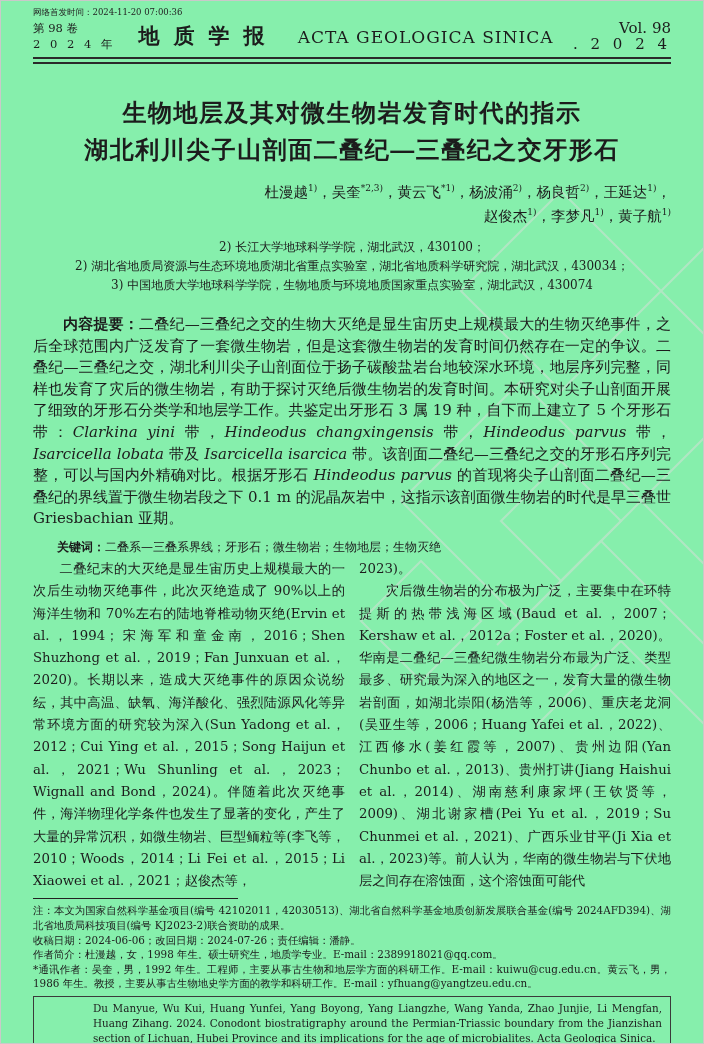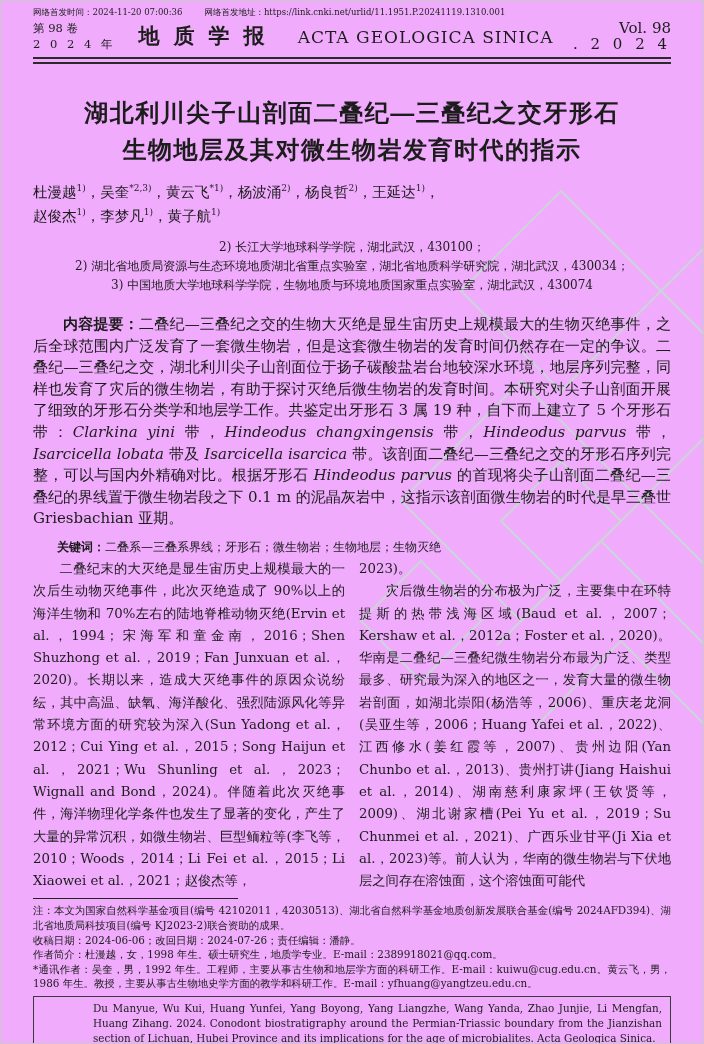--- a/index.html
+++ b/index.html
@@ -2,21 +2,21 @@
 <html><head>
 <meta charset="utf-8">
 <style>
   html,body{margin:0;padding:0;background:#ffffff;}
   .page{
     position:relative;
     width:704px;height:1044px;
     box-sizing:border-box;
     padding:6px 32px 8px 32px;
     border:1px solid #c9c9c9;
-    background:#f0abfc;
+    background:#86efac;
     font-family:"DejaVu Serif","Liberation Serif",serif;
     color:#1c1c1c;
     overflow:hidden;
   }
   .content{position:relative;z-index:1;}
   .watermark{position:absolute;inset:0;z-index:0;pointer-events:none;}
   
   .tinyline{font-size:8.5px;color:#222;display:flex;gap:22px;white-space:nowrap;}
   .jheader{display:flex;align-items:center;margin-top:1px;}
   .jh-left{width:92px;font-size:11.5px;line-height:16px;}
@@ -26,21 +26,21 @@
   .jen{font-size:17px;letter-spacing:1px;margin-left:14px;}
   .jh-right{width:104px;text-align:right;font-size:15px;line-height:16px;}
   .jh-right .sp{letter-spacing:4px;}
   .dbl-rule{margin-top:5px;border-top:2px solid #2a2a2a;border-bottom:2px solid #2a2a2a;height:3px;}
   
   .ptitle{
     margin-top:30px;text-align:center;
     font-family:"Liberation Sans","DejaVu Sans",sans-serif;
     font-weight:bold;font-size:24px;line-height:37px;letter-spacing:1.5px;
   }
-  .authors{margin-top:12px;text-align:left;font-size:14.5px;line-height:24px;}
+  .authors{margin-top:12px;text-align:right;font-size:14.5px;line-height:24px;}
   .authors sup{font-size:9px;}
   .affils{margin-top:10px;text-align:center;font-size:12px;line-height:19px;font-family:"DejaVu Serif","Liberation Serif",serif;}
   
   .abstract{margin-top:18px;font-size:15px;line-height:21.6px;text-align:justify;text-indent:2em;}
   .abstract .lbl{font-family:"Liberation Sans","DejaVu Sans",sans-serif;font-weight:bold;font-style:normal;}
   .keywords{margin-top:7px;font-size:12px;line-height:20px;text-indent:2em;}
   .keywords .lbl{font-family:Liberation Mono, monospace;font-weight:bold;}
   
   .cols{display:flex;gap:14px;}
   .col{flex:1;font-size:13.3px;line-height:22.3px;text-align:justify;min-height:293px;}
@@ -71,43 +71,42 @@
       <path d="M560 460 L620 520 L560 580 L500 520 Z"></path>
       <path d="M620 640 L704 724 M620 640 L536 724"></path>
       <path d="M420 560 L480 620 L420 680 L360 620 Z"></path>
     </g>
   </svg>
 
   <div class="content">
 
     <div class="tinyline">
       <span>网络首发时间：2024-11-20 07:00:36</span>
-      <span>网络首发地址：https://link.cnki.net/urlid/11.1951.P.20241119.1310.001</span>
     </div>
 
     <div class="jheader">
       <div class="jh-left">
         <div>第 98 卷</div>
         <div class="sp">2 0 2 4 年</div>
       </div>
       <div class="jh-center">
         <span class="jcn">地质学报</span>
         <span class="jen">ACTA GEOLOGICA SINICA</span>
       </div>
       <div class="jh-right">
         <div>Vol. 98</div>
         <div class="sp">. 2 0 2 4</div>
       </div>
     </div>
 
     <div class="dbl-rule"></div>
 
     <div class="ptitle">
+      <div>生物地层及其对微生物岩发育时代的指示</div>
       <div>湖北利川尖子山剖面二叠纪—三叠纪之交牙形石</div>
-      <div>生物地层及其对微生物岩发育时代的指示</div>
     </div>
 
     <div class="authors">
       <div><span>杜漫越</span><sup>1)</sup><span>，吴奎</span><sup>*2,3)</sup><span>，黄云飞</span><sup>*1)</sup><span>，杨波涌</span><sup>2)</sup><span>，杨良哲</span><sup>2)</sup><span>，王延达</span><sup>1)</sup><span>，</span></div>
       <div><span>赵俊杰</span><sup>1)</sup><span>，李梦凡</span><sup>1)</sup><span>，黄子航</span><sup>1)</sup></div>
     </div>
 
     <div class="affils">
       <div>2) 长江大学地球科学学院，湖北武汉，430100；</div>
       <div>2) 湖北省地质局资源与生态环境地质湖北省重点实验室，湖北省地质科学研究院，湖北武汉，430034；</div>

